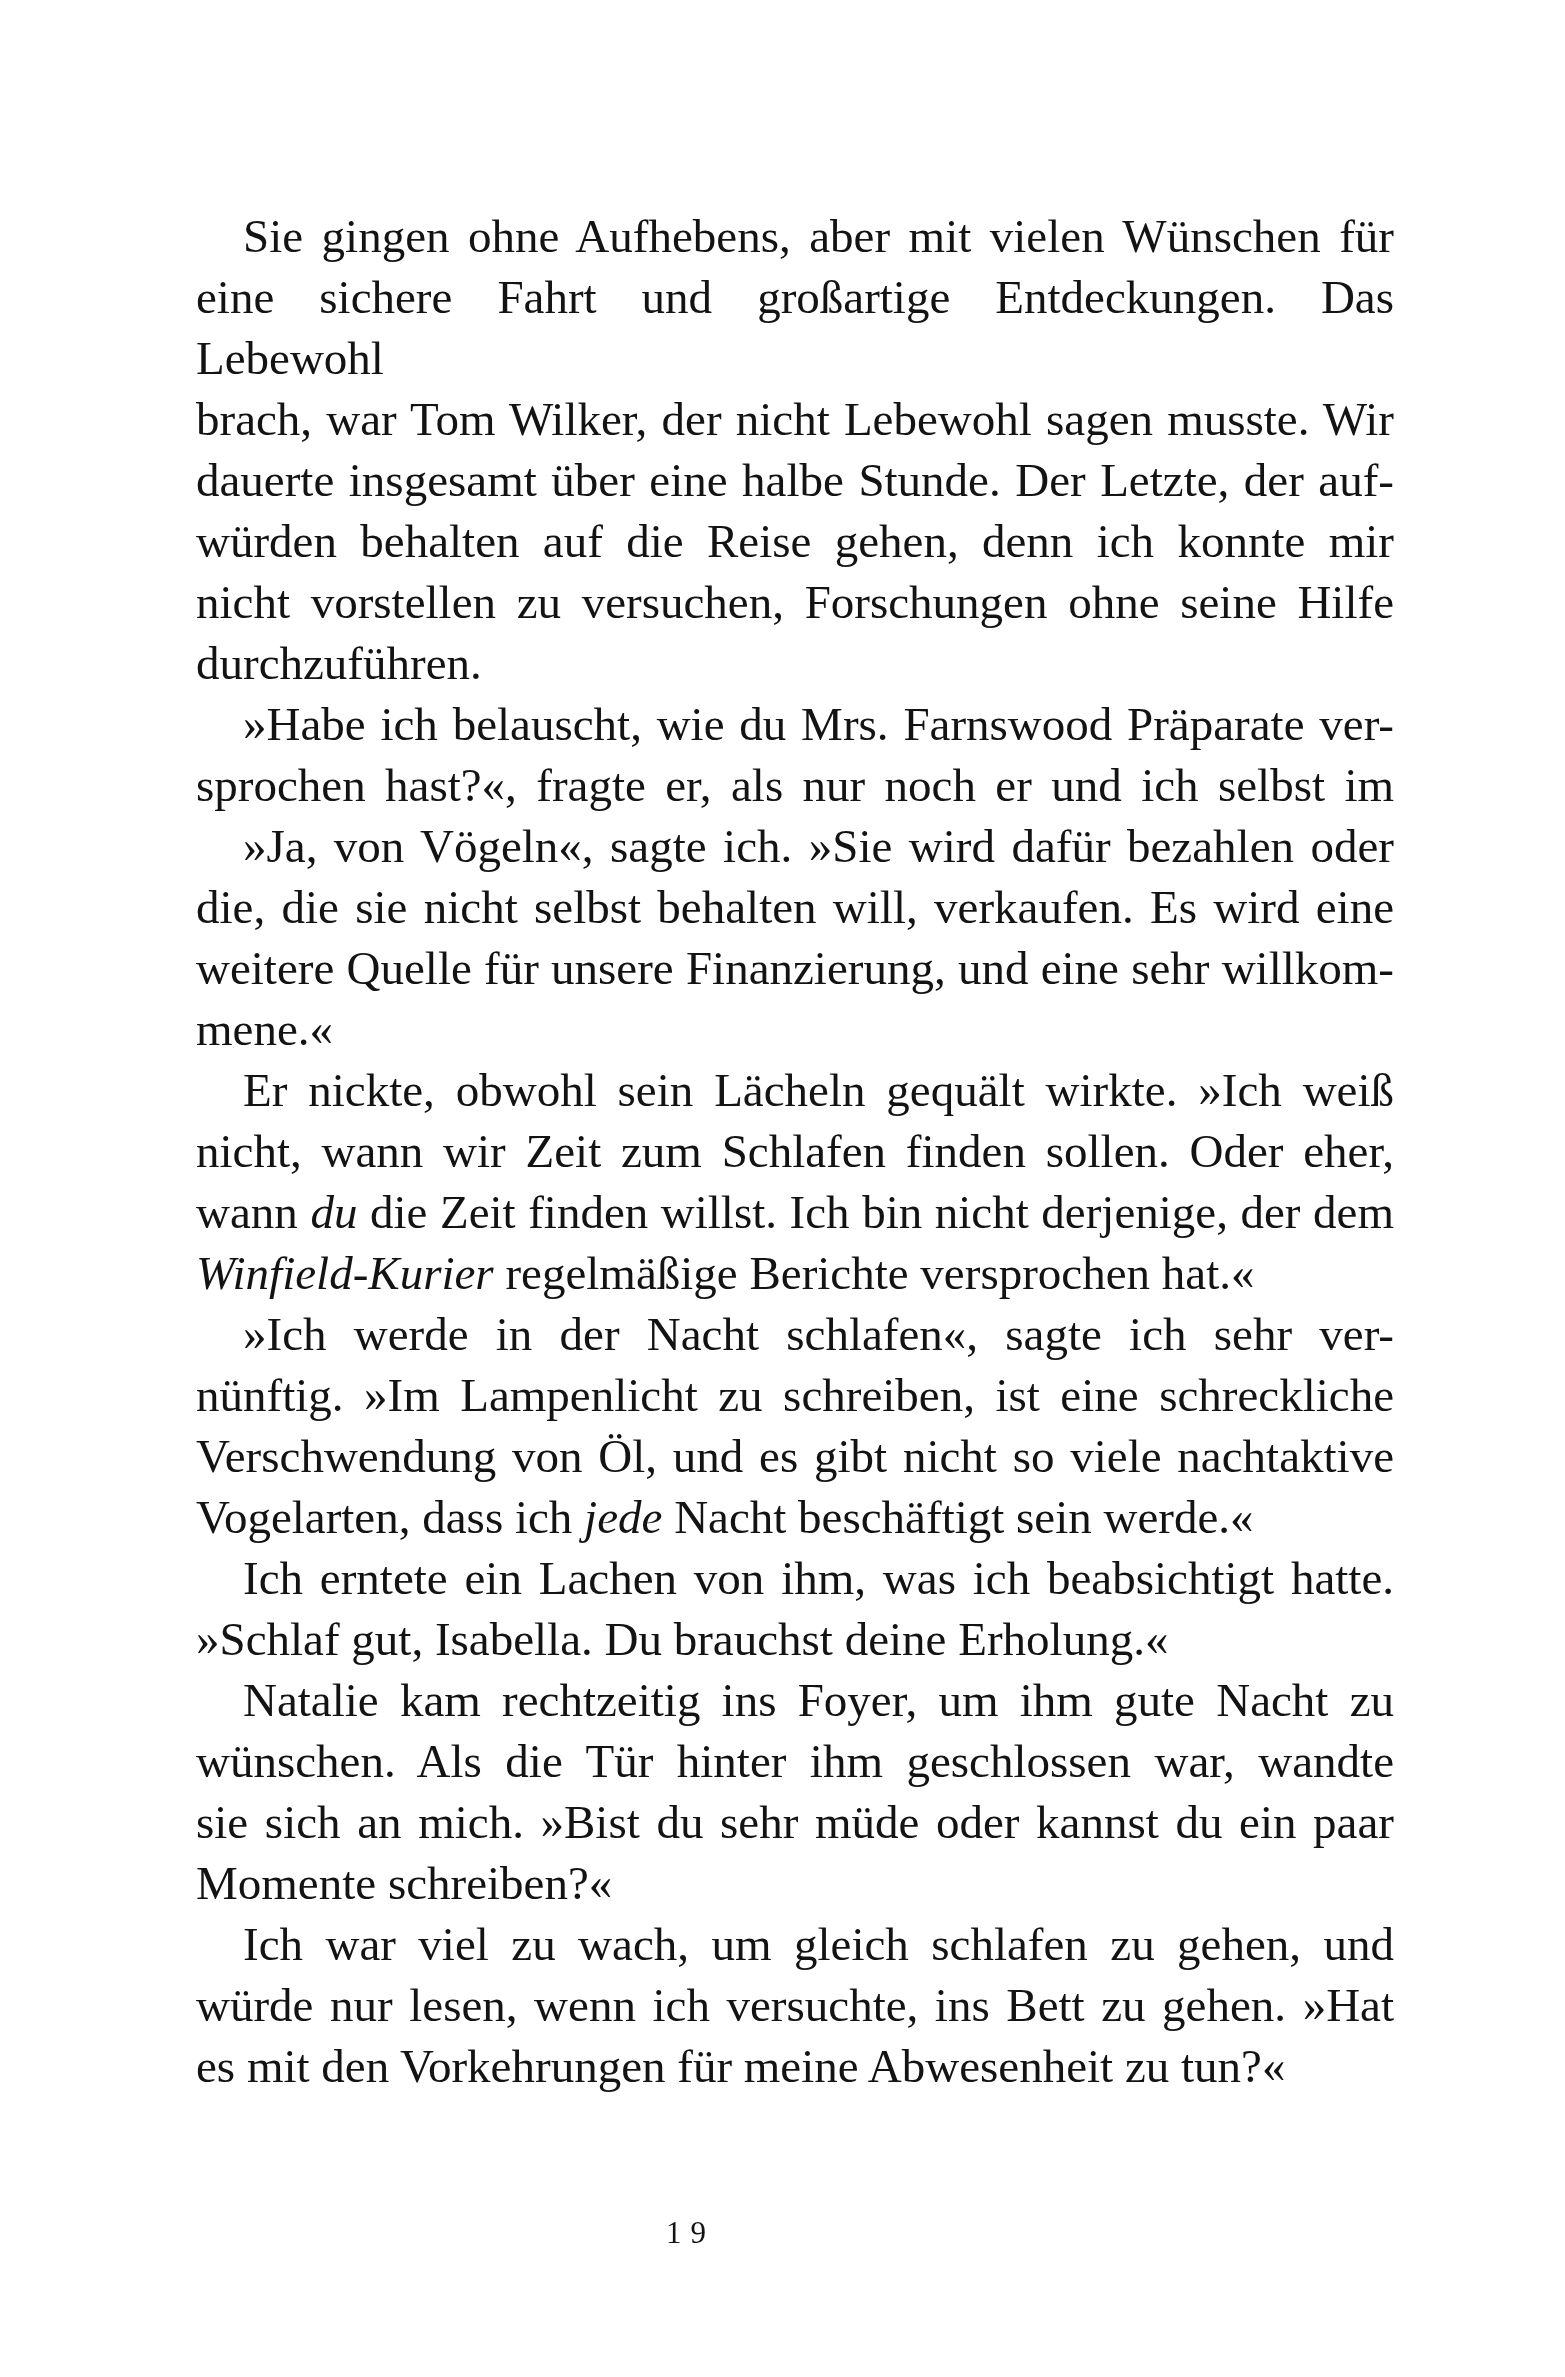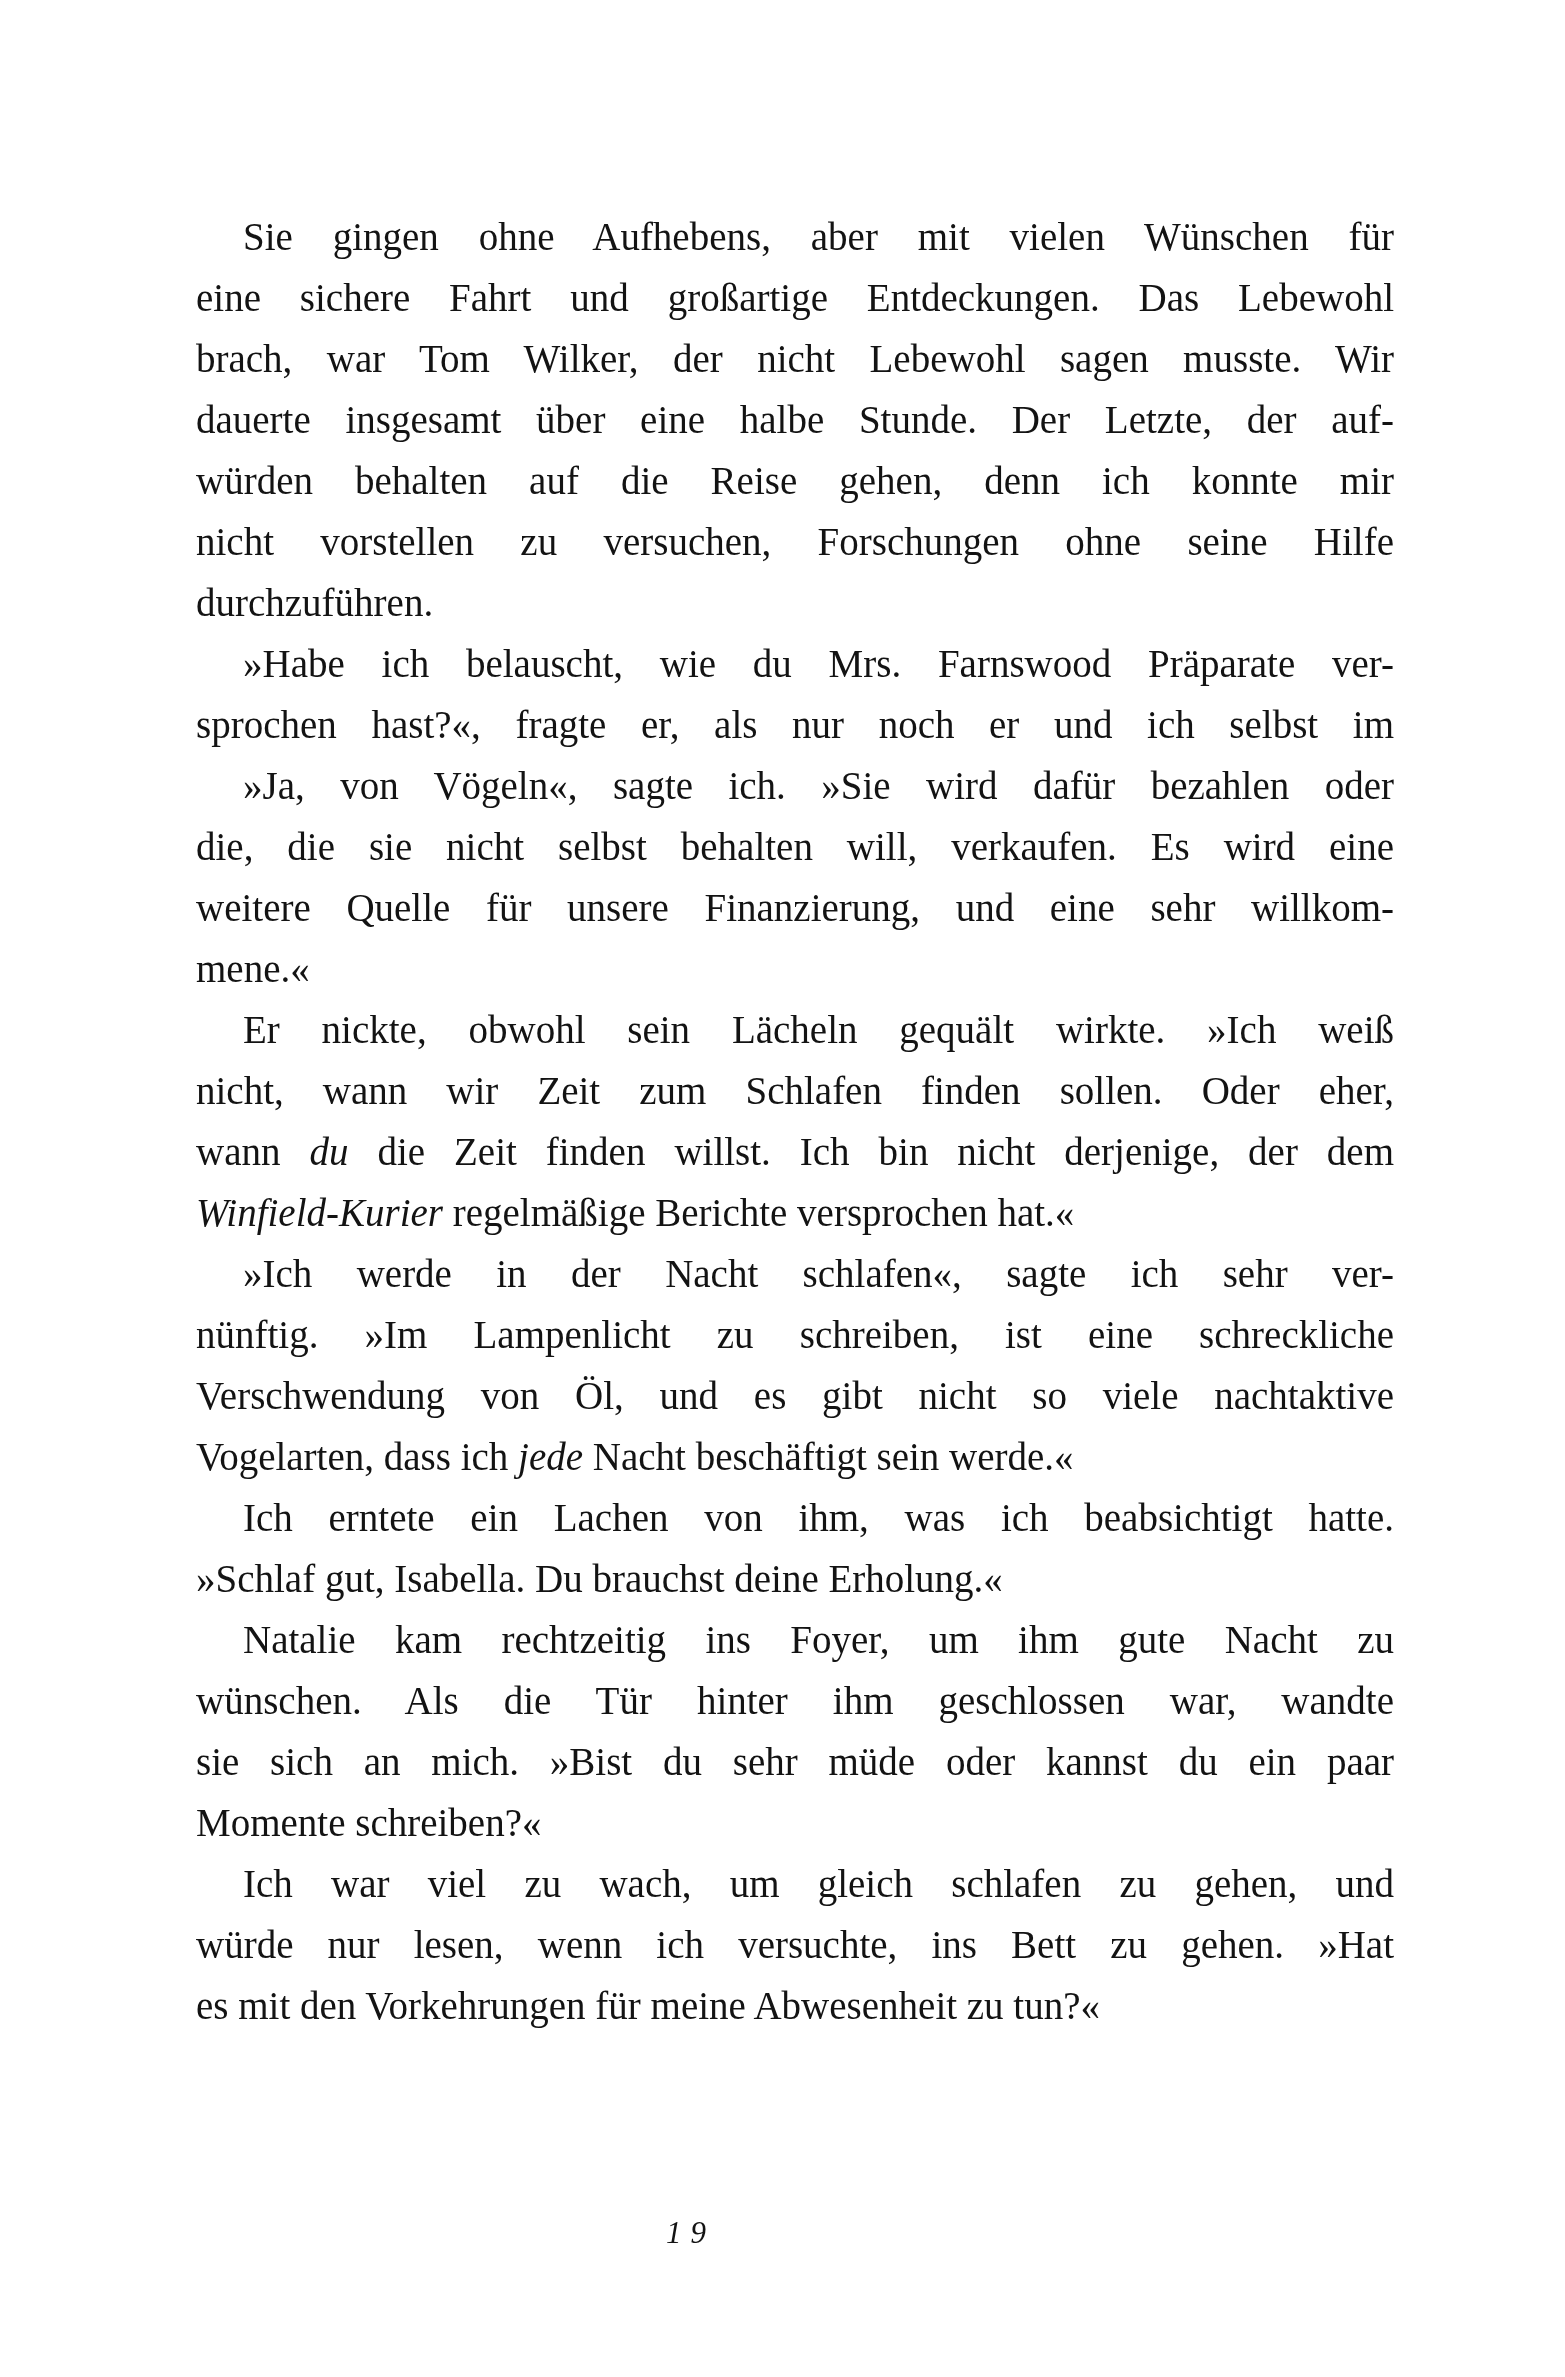--- a/index.html
+++ b/index.html
@@ -12,21 +12,21 @@
     height: 2377px;
     position: relative;
     font-family: "Liberation Serif", serif;
     color: #131313;
   }
   .text-block {
     position: absolute;
     left: 196px;
     top: 206px;
     width: 1198px;
-    font-size: 39px;
+    font-size: 47px;
     line-height: 61px;
   }
   .line {
     text-align: justify;
     text-align-last: justify;
     text-justify: inter-word;
   }
   .line.last {
     text-align-last: left;
   }
@@ -36,21 +36,20 @@
   .line i {
   }
   .page-number {
     position: absolute;
     top: 2215px;
     left: 0;
     width: 1381px;
     text-align: center;
     font-size: 31px;
     letter-spacing: 9px;
-    font-style: italic;
   }
 </style>
 </head>
 <body>
 
 <div class="text-block">
     <div class="line indent">Sie gingen ohne Aufhebens, aber mit vielen Wünschen für</div>
     <div class="line">eine sichere Fahrt und großartige Entdeckungen. Das Lebewohl</div>
     <div class="line">brach, war Tom Wilker, der nicht Lebewohl sagen musste. Wir</div>
     <div class="line">dauerte insgesamt über eine halbe Stunde. Der Letzte, der auf-</div>

